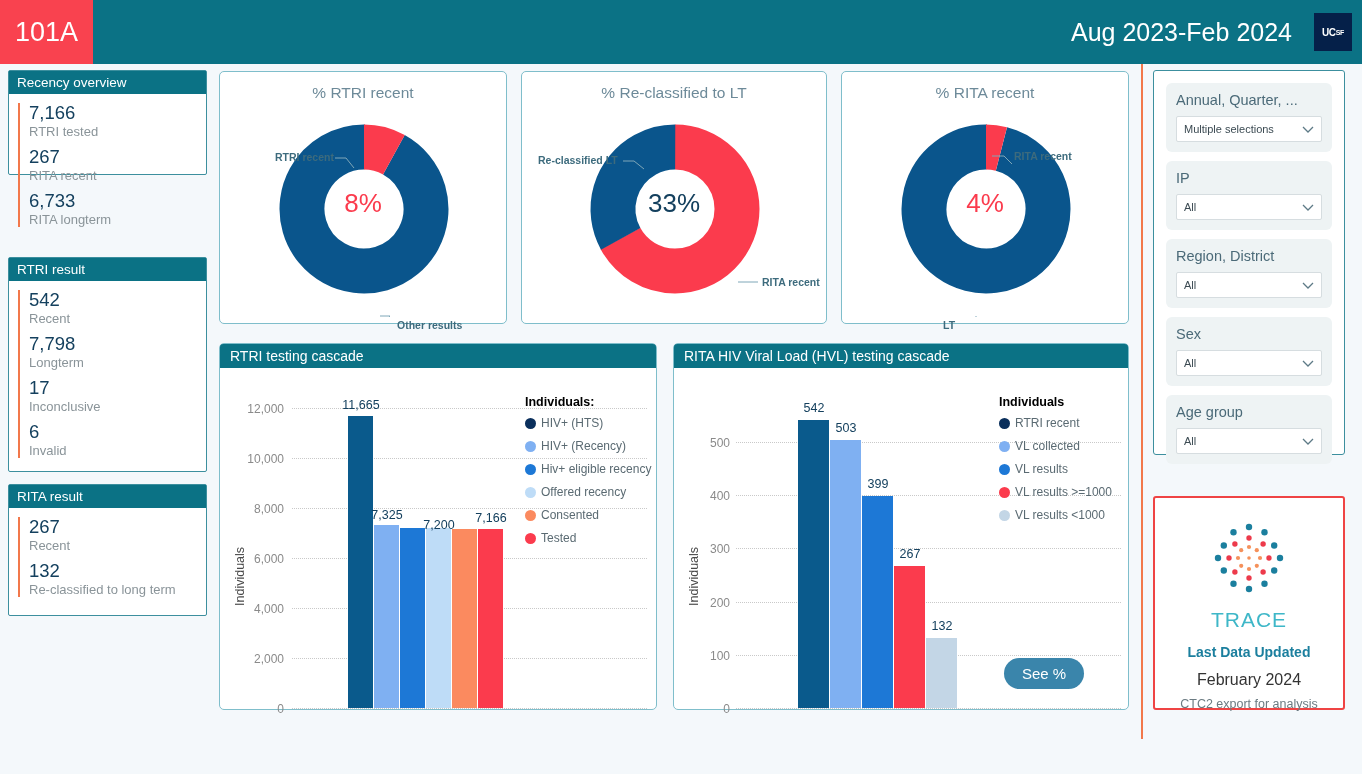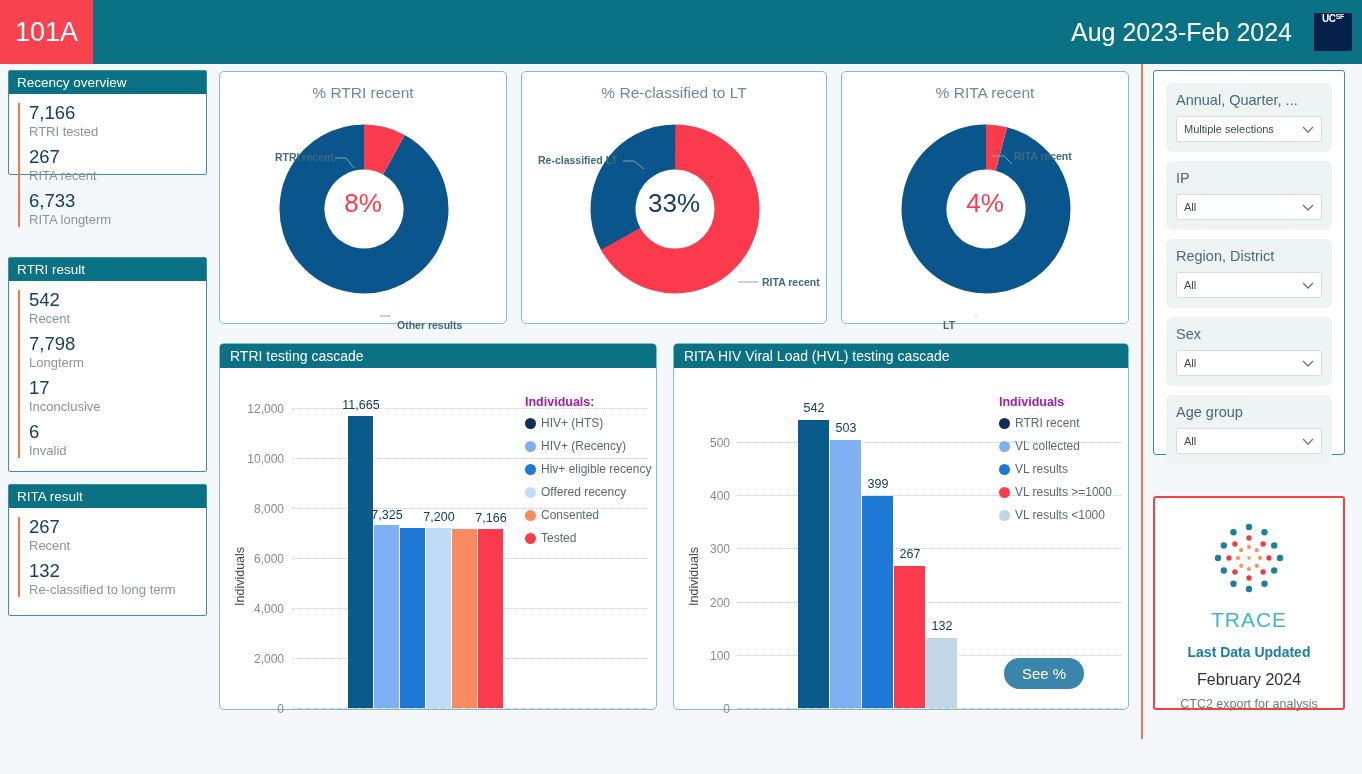--- a/index.html
+++ b/index.html
@@ -42,21 +42,21 @@
     color: #ffffff;
     font-size: 25px;
     font-weight: 400;
     padding-right: 22px;
     white-space: nowrap;
   }
   .ucsf-logo {
     width: 38px; height: 38px;
     background: #052049;
     margin-right: 10px;
-    display: flex; align-items: flex-start; justify-content: center;
+    display: flex; align-items: center; justify-content: center;
     color: #ffffff; font-size: 10px; font-weight: bold;
     letter-spacing: -0.3px;
   }
   .ucsf-logo sub { font-size: 7px; vertical-align: -1px; }
 
   
   .footer {
     position: absolute; left: 0; bottom: 0;
     width: 1362px; height: 35px;
     background: #0b7285;
@@ -176,21 +176,21 @@
   .bar { position: absolute; bottom: 0; }
   .bar-label {
     position: absolute;
     color: #14405e;
     font-size: 12.5px;
     text-align: center;
     white-space: nowrap;
   }
   .legend { position: absolute; }
   .legend-title {
-    color: #a21caf; font-size: 12.5px; font-weight: bold;
+    color: #000000; font-size: 12.5px; font-weight: bold;
     margin-bottom: 7px;
   }
   .legend-item {
     display: flex; align-items: center;
     margin-bottom: 9px;
     font-size: 12px; color: #5a6a72;
     white-space: nowrap;
   }
   .legend-dot {
     width: 11px; height: 11px; border-radius: 50%;
@@ -409,21 +409,21 @@
         <div class="bar" style="left:128px; width:25px; height:292px; background:#0a5a8c;"></div>
         <div class="bar" style="left:154px; width:25px; height:183px; background:#7fb0f2;"></div>
         <div class="bar" style="left:180px; width:25px; height:180px; background:#1d78d6;"></div>
         <div class="bar" style="left:206px; width:25px; height:180px; background:#bedcf7;"></div>
         <div class="bar" style="left:232px; width:25px; height:179px; background:#fb8a5f;"></div>
         <div class="bar" style="left:258px; width:25px; height:179px; background:#fb3b4d;"></div>
       </div>
 
       <div class="bar-label" style="left:110px; top:30px; width:62px;">11,665</div>
       <div class="bar-label" style="left:136px; top:140px; width:62px;">7,325</div>
-      <div class="bar-label" style="left:188px; top:142px; width:62px;">7,200</div>
+      <div class="bar-label" style="left:188px; top:150px; width:62px;">7,200</div>
       <div class="bar-label" style="left:240px; top:143px; width:62px;">7,166</div>
 
       <div class="legend" style="left:305px; top:27px;">
         <div class="legend-title">Individuals:</div>
         <div class="legend-item">
           <span class="legend-dot" style="background:#0a2f5c;"></span>
           <span>HIV+ (HTS)</span>
         </div>
         <div class="legend-item">
           <span class="legend-dot" style="background:#7fb0f2;"></span>

